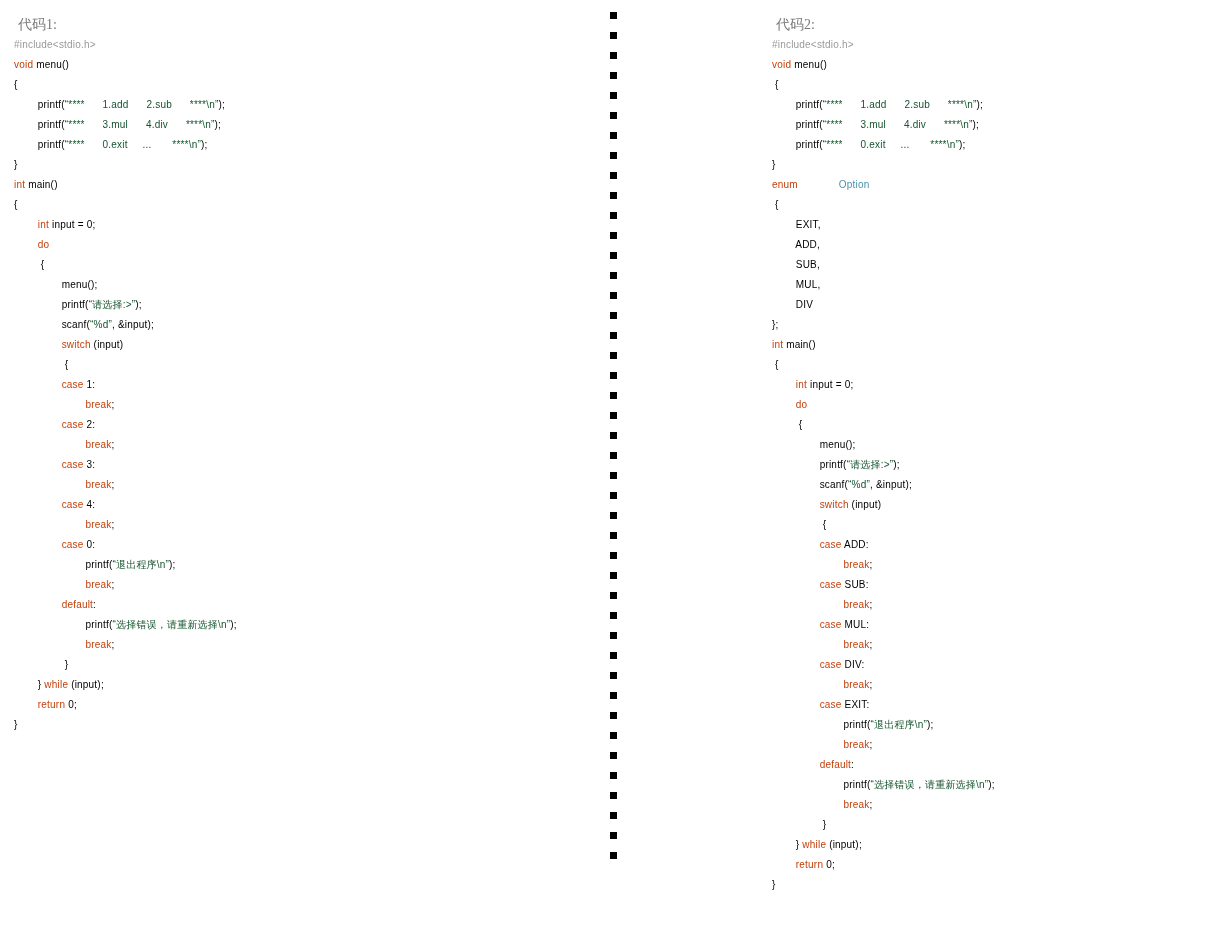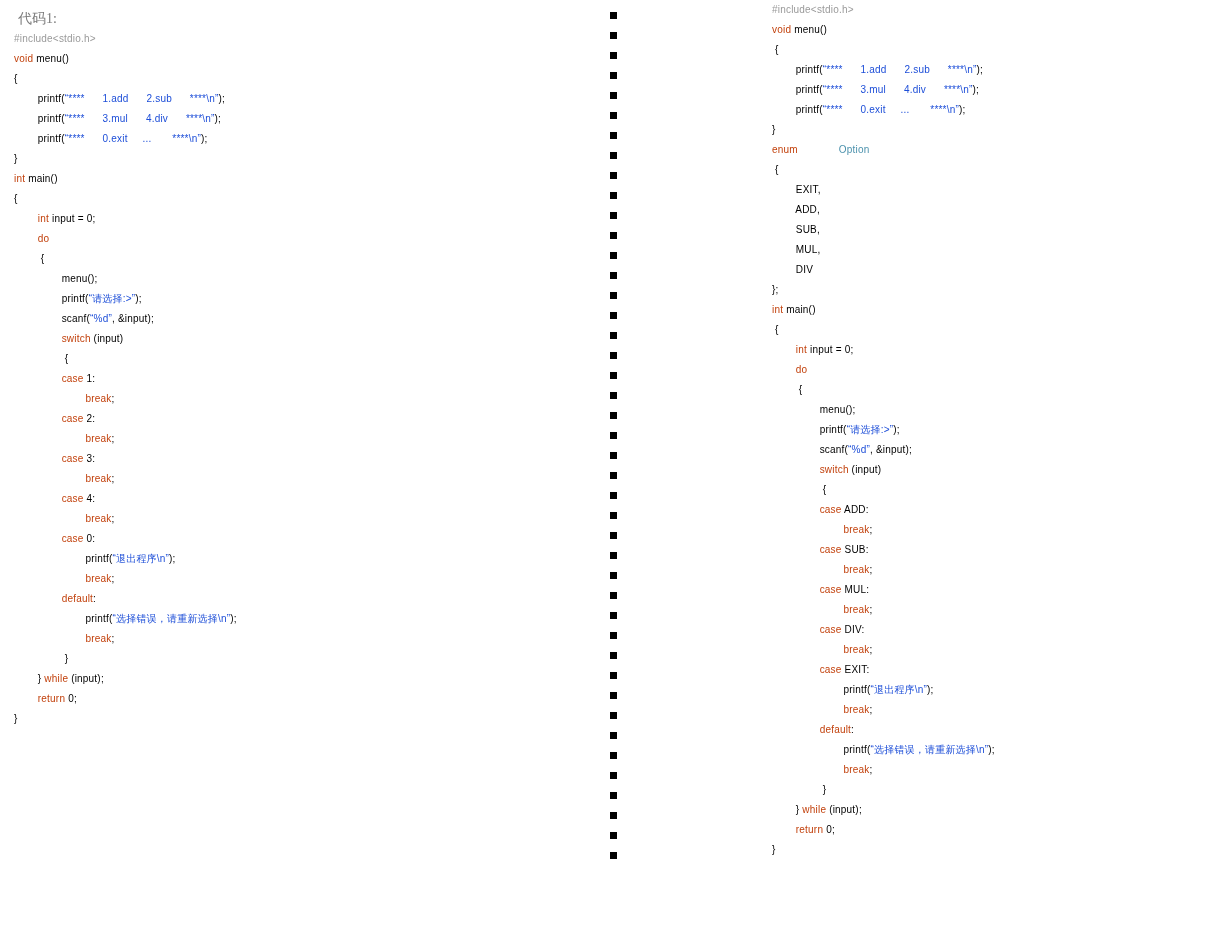--- a/index.html
+++ b/index.html
@@ -13,36 +13,36 @@
   .panel{position:absolute;top:0;}
   #panel-left{left:14px;width:600px;}
   #panel-right{left:772px;width:454px;}
 
   .caption{
     font-size:14px;
     line-height:20px;
     color:#7a7a7a;
     margin-left:4px;
     white-space:pre;
-    padding-top:9px;
+    padding-top:15px;
   }
 
   .code{
     font-family:Liberation Sans, sans-serif;
     font-size:10px;
     line-height:20px;
     color:#000000;
     white-space:pre;
     letter-spacing:0.2px;
   }
   .code .ln{white-space:pre;height:20px;}
 
   
   .kw{color:#c2410c;}
-  .str{color:#1d4ed8;}
+  .str{color:#14532d;}
   .pre{color:#9a9a9a;}
   .typ{color:#4c92ad;margin-left:38px;}
   .pun{color:#000000;}
 
   
   #divider{
     position:absolute;
     left:610px;
     top:12px;
     width:7px;
@@ -103,14 +103,15 @@
     <i style="background: rgb(0, 0, 0);"></i>
     <i style="background: rgb(0, 0, 0);"></i>
     <i style="background: rgb(0, 0, 0);"></i>
     <i style="background: rgb(0, 0, 0);"></i>
     <i style="background: rgb(0, 0, 0);"></i>
     <i style="background: rgb(0, 0, 0);"></i>
     <i style="background: rgb(0, 0, 0);"></i>
   </div>
 
 <div class="panel" id="panel-right">
+  <div class="caption">代码2:</div>
   <div class="code" id="code-right"><div class="ln"><span class="pre">#include&lt;stdio.h&gt;</span></div><div class="ln"><span class="kw">void </span><span class="pun">menu()</span></div><div class="ln"><span class="pun"> {</span></div><div class="ln"><span class="pun">        printf(</span><span class="str">“****      1.add      2.sub      ****\n”</span><span class="pun">);</span></div><div class="ln"><span class="pun">        printf(</span><span class="str">“****      3.mul      4.div      ****\n”</span><span class="pun">);</span></div><div class="ln"><span class="pun">        printf(</span><span class="str">“****      0.exit     ...       ****\n”</span><span class="pun">);</span></div><div class="ln"><span class="pun">}</span></div><div class="ln"><span class="kw">enum </span><span class="typ">Option</span></div><div class="ln"><span class="pun"> {</span></div><div class="ln"><span class="pun">        EXIT,</span></div><div class="ln"><span class="pun">        ADD,</span></div><div class="ln"><span class="pun">        SUB,</span></div><div class="ln"><span class="pun">        MUL,</span></div><div class="ln"><span class="pun">        DIV</span></div><div class="ln"><span class="pun">};</span></div><div class="ln"><span class="kw">int </span><span class="pun">main()</span></div><div class="ln"><span class="pun"> {</span></div><div class="ln"><span class="pun">        </span><span class="kw">int</span><span class="pun"> input = 0;</span></div><div class="ln"><span class="pun">        </span><span class="kw">do</span></div><div class="ln"><span class="pun">         {</span></div><div class="ln"><span class="pun">                menu();</span></div><div class="ln"><span class="pun">                printf(</span><span class="str">“请选择:&gt;”</span><span class="pun">);</span></div><div class="ln"><span class="pun">                scanf(</span><span class="str">“%d”</span><span class="pun">, &amp;input);</span></div><div class="ln"><span class="pun">                </span><span class="kw">switch</span><span class="pun"> (input)</span></div><div class="ln"><span class="pun">                 {</span></div><div class="ln"><span class="pun">                </span><span class="kw">case</span><span class="pun"> ADD:</span></div><div class="ln"><span class="pun">                        </span><span class="kw">break</span><span class="pun">;</span></div><div class="ln"><span class="pun">                </span><span class="kw">case</span><span class="pun"> SUB:</span></div><div class="ln"><span class="pun">                        </span><span class="kw">break</span><span class="pun">;</span></div><div class="ln"><span class="pun">                </span><span class="kw">case</span><span class="pun"> MUL:</span></div><div class="ln"><span class="pun">                        </span><span class="kw">break</span><span class="pun">;</span></div><div class="ln"><span class="pun">                </span><span class="kw">case</span><span class="pun"> DIV:</span></div><div class="ln"><span class="pun">                        </span><span class="kw">break</span><span class="pun">;</span></div><div class="ln"><span class="pun">                </span><span class="kw">case</span><span class="pun"> EXIT:</span></div><div class="ln"><span class="pun">                        printf(</span><span class="str">“退出程序\n”</span><span class="pun">);</span></div><div class="ln"><span class="pun">                        </span><span class="kw">break</span><span class="pun">;</span></div><div class="ln"><span class="pun">                </span><span class="kw">default</span><span class="pun">:</span></div><div class="ln"><span class="pun">                        printf(</span><span class="str">“选择错误，请重新选择\n”</span><span class="pun">);</span></div><div class="ln"><span class="pun">                        </span><span class="kw">break</span><span class="pun">;</span></div><div class="ln"><span class="pun">                 }</span></div><div class="ln"><span class="pun">        } </span><span class="kw">while</span><span class="pun"> (input);</span></div><div class="ln"><span class="pun">        </span><span class="kw">return</span><span class="pun"> 0;</span></div><div class="ln"><span class="pun">}</span></div></div>
 </div>
 
 </body></html>

